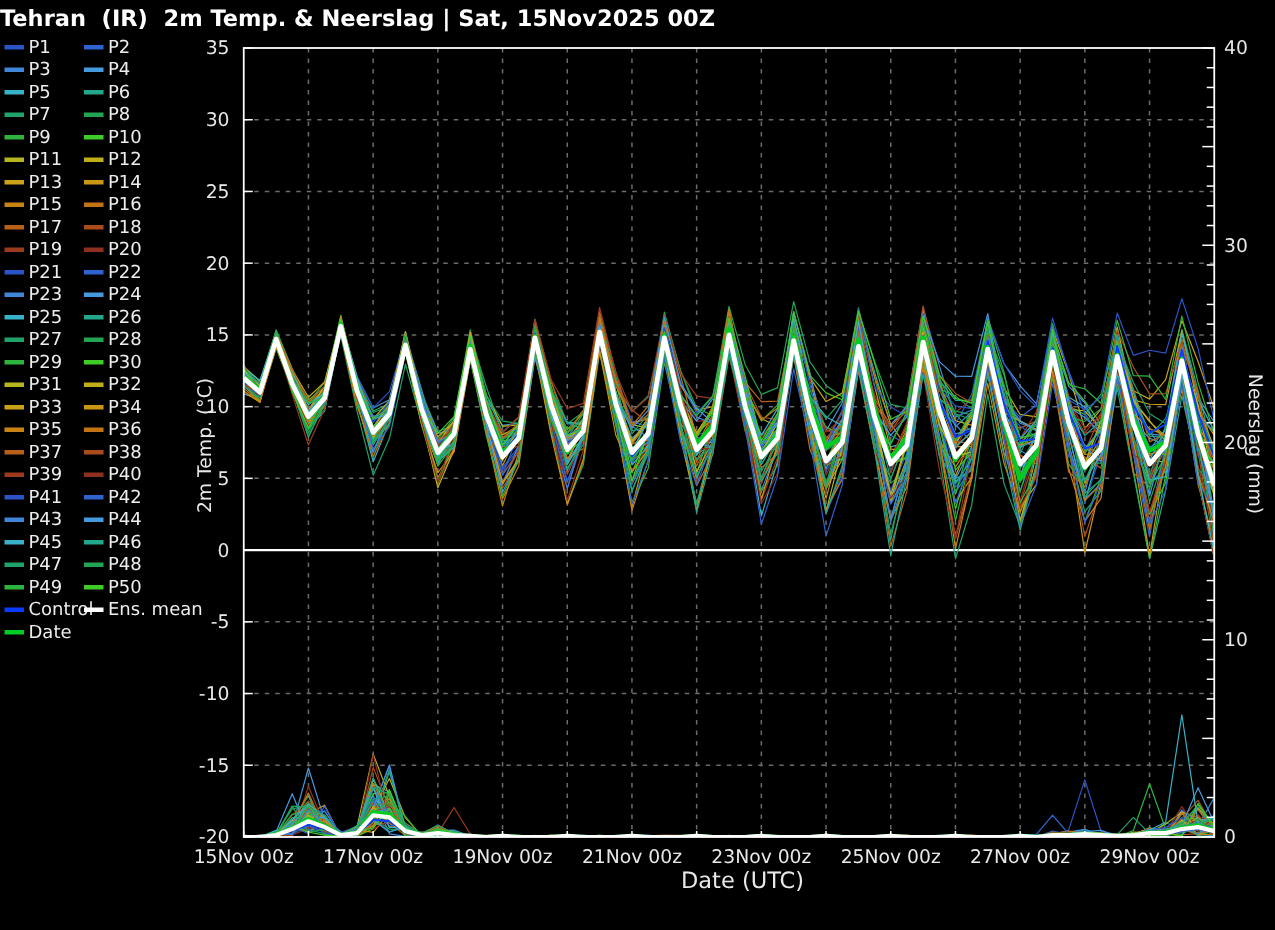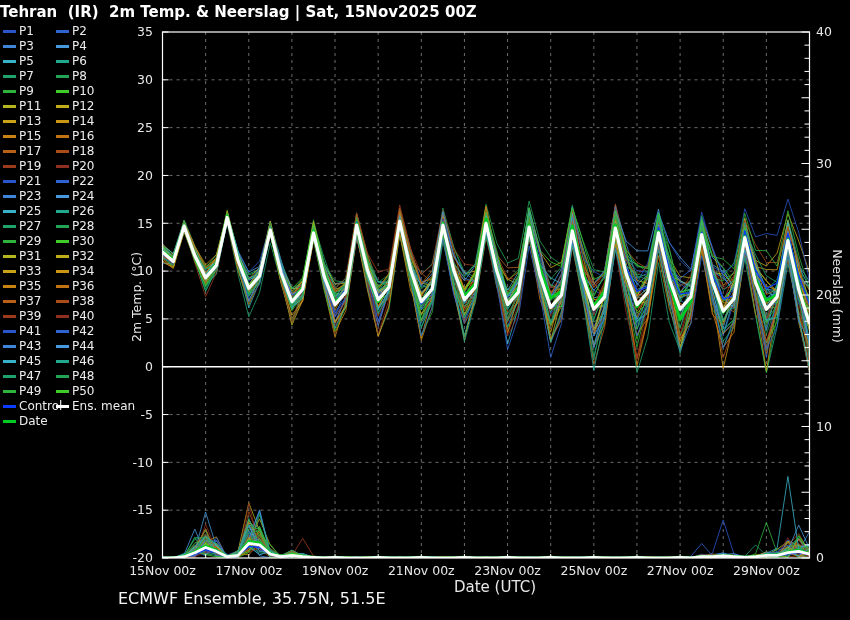--- a/index.html
+++ b/index.html
@@ -528,14 +528,13 @@
           <div class="swatch" style="background: rgb(0, 204, 34);"></div>
           <span class="llabel">Date</span>
         </div>
       </div>
     </div>
 
   <div class="axis-label rot-l" style="left:136px;top:297px;">2m Temp. (°C)</div>
   <div class="axis-label rot-r" style="left:837px;top:296px;">Neerslag (mm)</div>
   <div class="date-label">Date (UTC)</div>
 
-  <div class="footer-left">ECMWF Ensemble, 35.75N, 51.5E</div>
 </div>
 
 </body></html>

